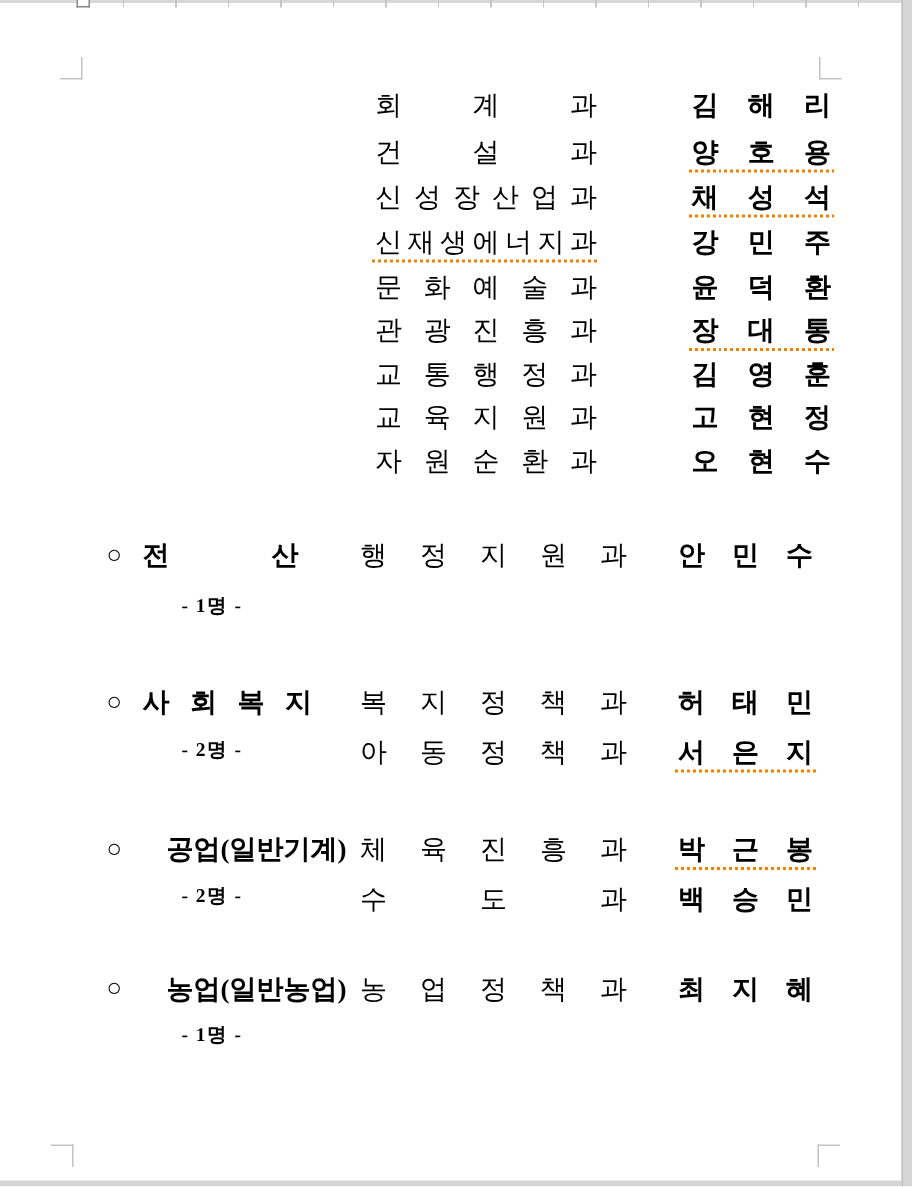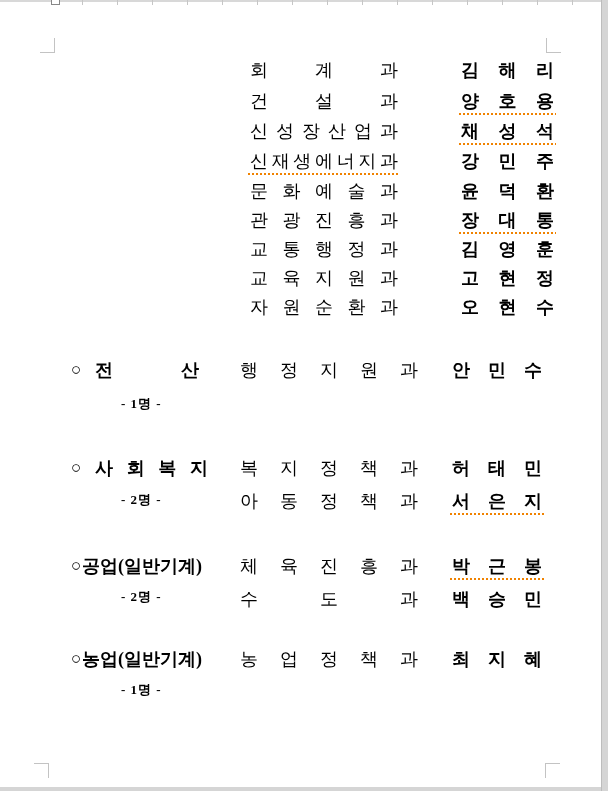--- a/index.html
+++ b/index.html
@@ -25,21 +25,21 @@
   
   .trow{position:absolute;left:0;width:100%;height:20px}
   .cell{position:absolute;height:20px;font-size:18px;line-height:20px}
   .dist{display:flex;justify-content:space-between}
   .dept{left:250px;width:148px}
   .name{left:461px;width:93px;font-weight:700}
   .dept2{left:240px;width:178px}
   .name2{left:452px;width:90px;font-weight:700}
   .bullet{position:absolute;left:71px;height:20px;font-size:17px;line-height:20px;font-weight:700}
   .cat{position:absolute;left:95px;height:20px;font-size:18px;line-height:20px;font-weight:700}
-  .cat.plain{left:82px}
+  .cat.plain{left:111px}
   .count{position:absolute;left:121px;height:14px;font-size:13px;line-height:14px;
     font-weight:700;letter-spacing:1px;white-space:nowrap}
   
   .sq::after{content:"";position:absolute;left:-2px;right:-2px;bottom:-4px;height:2px;
     background:repeating-linear-gradient(90deg,#f08200 0 2px,transparent 2px 4px)}
 </style>
 </head>
 <body>
 
 <div class="ruler-line"></div>
@@ -250,21 +250,21 @@
     <span>도</span>
     <span>과</span>
   </span>
 <span class="cell name2 dist" style="top:589px">
     <span>백</span>
     <span>승</span>
     <span>민</span>
   </span>
 
 <span class="bullet" style="top:649px">○</span>
-<span class="cat plain" style="top:649px">농업(일반기계)</span>
+<span class="cat plain" style="top:649px">농업(일반농업)</span>
 <span class="cell dept2 dist" style="top:649px">
     <span>농</span>
     <span>업</span>
     <span>정</span>
     <span>책</span>
     <span>과</span>
   </span>
 <span class="cell name2 dist" style="top:649px">
     <span>최</span>
     <span>지</span>

